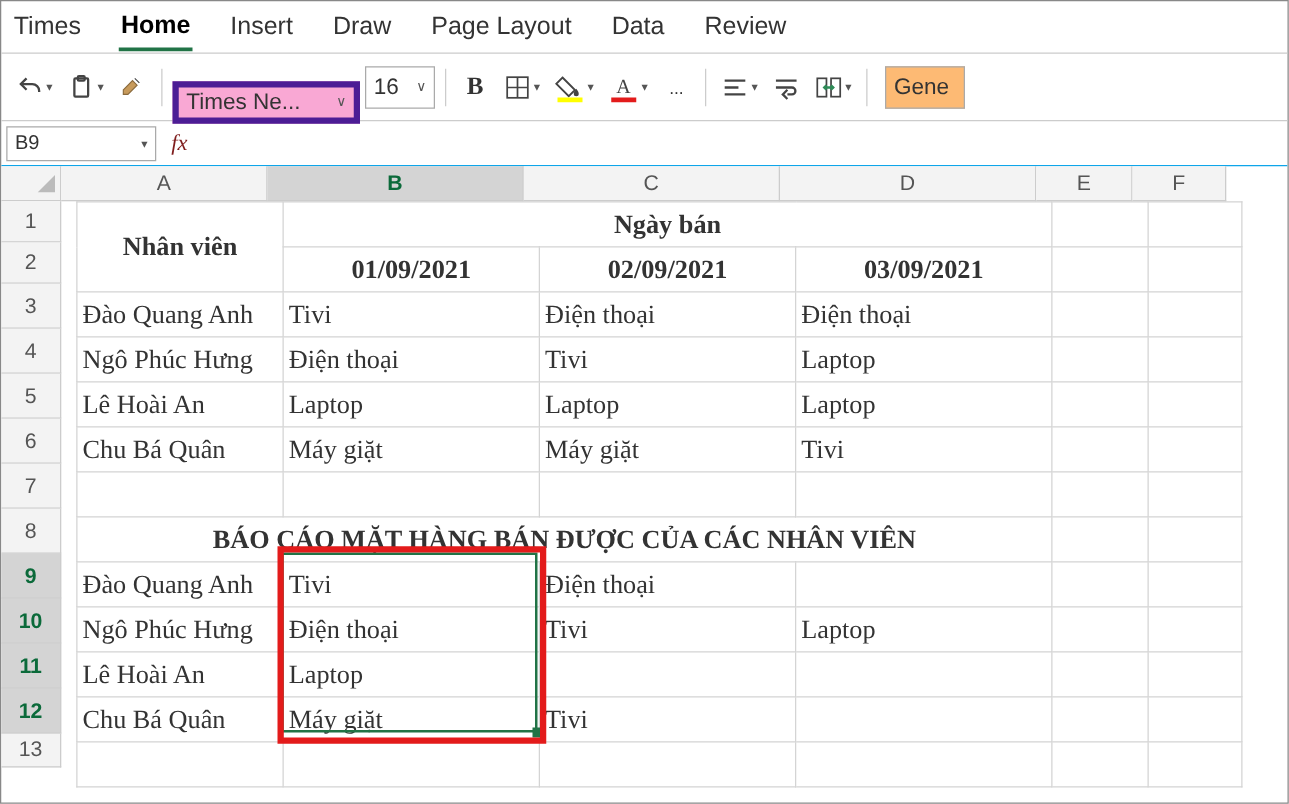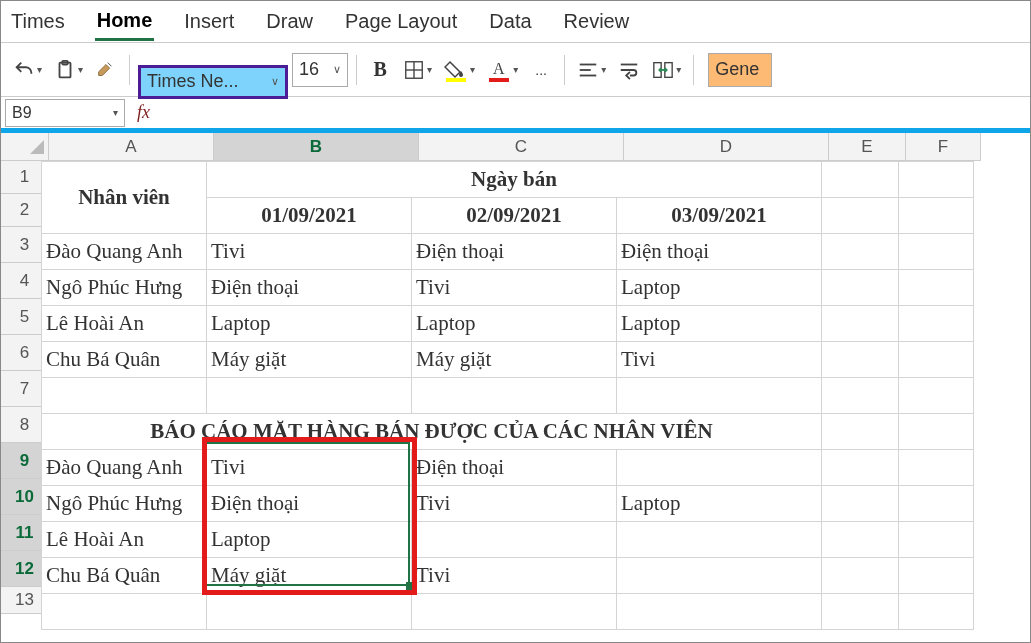--- a/index.html
+++ b/index.html
@@ -7,47 +7,47 @@
 
 
 .ribbon-tabs { display: flex; align-items: center; height: 42px; border-bottom: 1px solid #ccc; padding: 0 8px; gap: 28px; font-size: 20px; }
 .ribbon-tabs .tab { padding: 6px 2px; cursor: pointer; }
 .ribbon-tabs .tab.active { font-weight: 600; border-bottom: 3px solid #217346; color: #000; }
 
 
 .toolbar { display: flex; align-items: center; height: 54px; padding: 6px 8px; border-bottom: 1px solid #ccc; gap: 4px; }
 .tb-btn { display: inline-flex; align-items: center; justify-content: center; height: 34px; min-width: 30px; padding: 0 4px; cursor: pointer; position: relative; }
 .tb-sep { width: 1px; height: 30px; background: #ccc; margin: 0 4px; }
-.font-name { width: 150px; height: 34px; border: 3px solid #4c1d95; background: #7dd3fc; display: flex; align-items: center; padding: 0 6px; font-size: 18px; margin-top: 24px; }
+.font-name { width: 150px; height: 34px; border: 5px solid #4c1d95; background: #f9a8d4; display: flex; align-items: center; padding: 0 6px; font-size: 18px; margin-top: 24px; }
 .font-name .dd { margin-left: auto; font-size: 11px; color: #555; }
 .font-size { width: 56px; height: 34px; border: 1px solid #aaa; background: #fff; display: flex; align-items: center; padding: 0 6px; font-size: 18px; }
 .font-size .dd { margin-left: auto; font-size: 11px; color: #555; }
 .dd-caret { font-size: 10px; color: #555; margin-left: 2px; }
 .icon-bold { font-weight: 900; font-size: 20px; font-family: "Times New Roman", serif; }
 .icon-border svg, .icon-fill svg, .icon-fontcolor svg, .icon-align svg, .icon-wrap svg, .icon-merge svg { display: block; }
 .number-box { width: 64px; height: 34px; border: 1px solid #aaa; background: #fdba74; display: flex; align-items: center; padding: 0 6px; font-size: 18px; margin-left: 6px; }
 
 
-.formula-bar { display: flex; align-items: center; height: 36px; border-bottom: 5px solid #0ea5e9; }
+.formula-bar { display: flex; align-items: center; height: 36px; border-bottom: 1px solid #0ea5e9; }
 .name-box { width: 120px; height: 28px; border: 1px solid #aaa; margin: 0 4px; display: flex; align-items: center; padding: 0 6px; font-size: 16px; }
 .name-box .dd { margin-left: auto; font-size: 10px; color: #555; }
 .fx-label { font-style: italic; font-family: "Times New Roman", serif; font-size: 18px; padding: 0 8px; color: #7f1d1d; cursor: pointer; }
 .fx-input { flex: 1; height: 28px; padding: 0 6px; font-size: 18px; border: none; outline: none; }
 
 
 .grid { position: relative; }
 .corner { position: absolute; left: 0; top: 0; width: 48px; height: 28px; background: #f3f3f3; border-right: 1px solid #ccc; border-bottom: 1px solid #ccc; display: flex; align-items: center; justify-content: flex-end; padding-right: 4px; }
 .corner svg { display: block; }
 .col-headers { position: absolute; left: 48px; top: 0; height: 28px; display: flex; }
 .col-h { background: #f3f3f3; border-right: 1px solid #ccc; border-bottom: 1px solid #ccc; display: flex; align-items: center; justify-content: center; font-size: 17px; color: #555; }
 .col-h.sel { background: #d4d4d4; color: #0b6a3a; font-weight: 600; }
 .row-headers { position: absolute; left: 0; top: 28px; width: 48px; }
 .row-h { background: #f3f3f3; border-right: 1px solid #ccc; border-bottom: 1px solid #ccc; display: flex; align-items: center; justify-content: center; font-size: 17px; color: #555; }
 .row-h.sel { background: #d4d4d4; color: #0b6a3a; font-weight: 600; }
-.cells { position: absolute; left: 40px; top: 28px; }
+.cells { position: absolute; left: 60px; top: 28px; }
 table.sheet { border-collapse: collapse; table-layout: fixed; }
 table.sheet td { border: 1px solid #d4d4d4; padding: 0 4px; font-family: "Times New Roman", serif; font-size: 21px; height: 36px; vertical-align: middle; overflow: hidden; white-space: nowrap; background: #fff; }
 td.hdr { background: #fbe5d6; font-weight: bold; text-align: center; }
 td.tbl { border: 1px solid #000; }
 td.title8 { background: #fbe5d6; font-weight: bold; text-align: center; }
 td.spill { background: #c8c8c8; }
 .active-outline { position: absolute; border: 2px solid #217346; pointer-events: none; }
 .active-handle { position: absolute; width: 8px; height: 8px; background: #217346; pointer-events: none; }
 .red-box { position: absolute; border: 5px solid #e31b1b; pointer-events: none; }
 </style>

